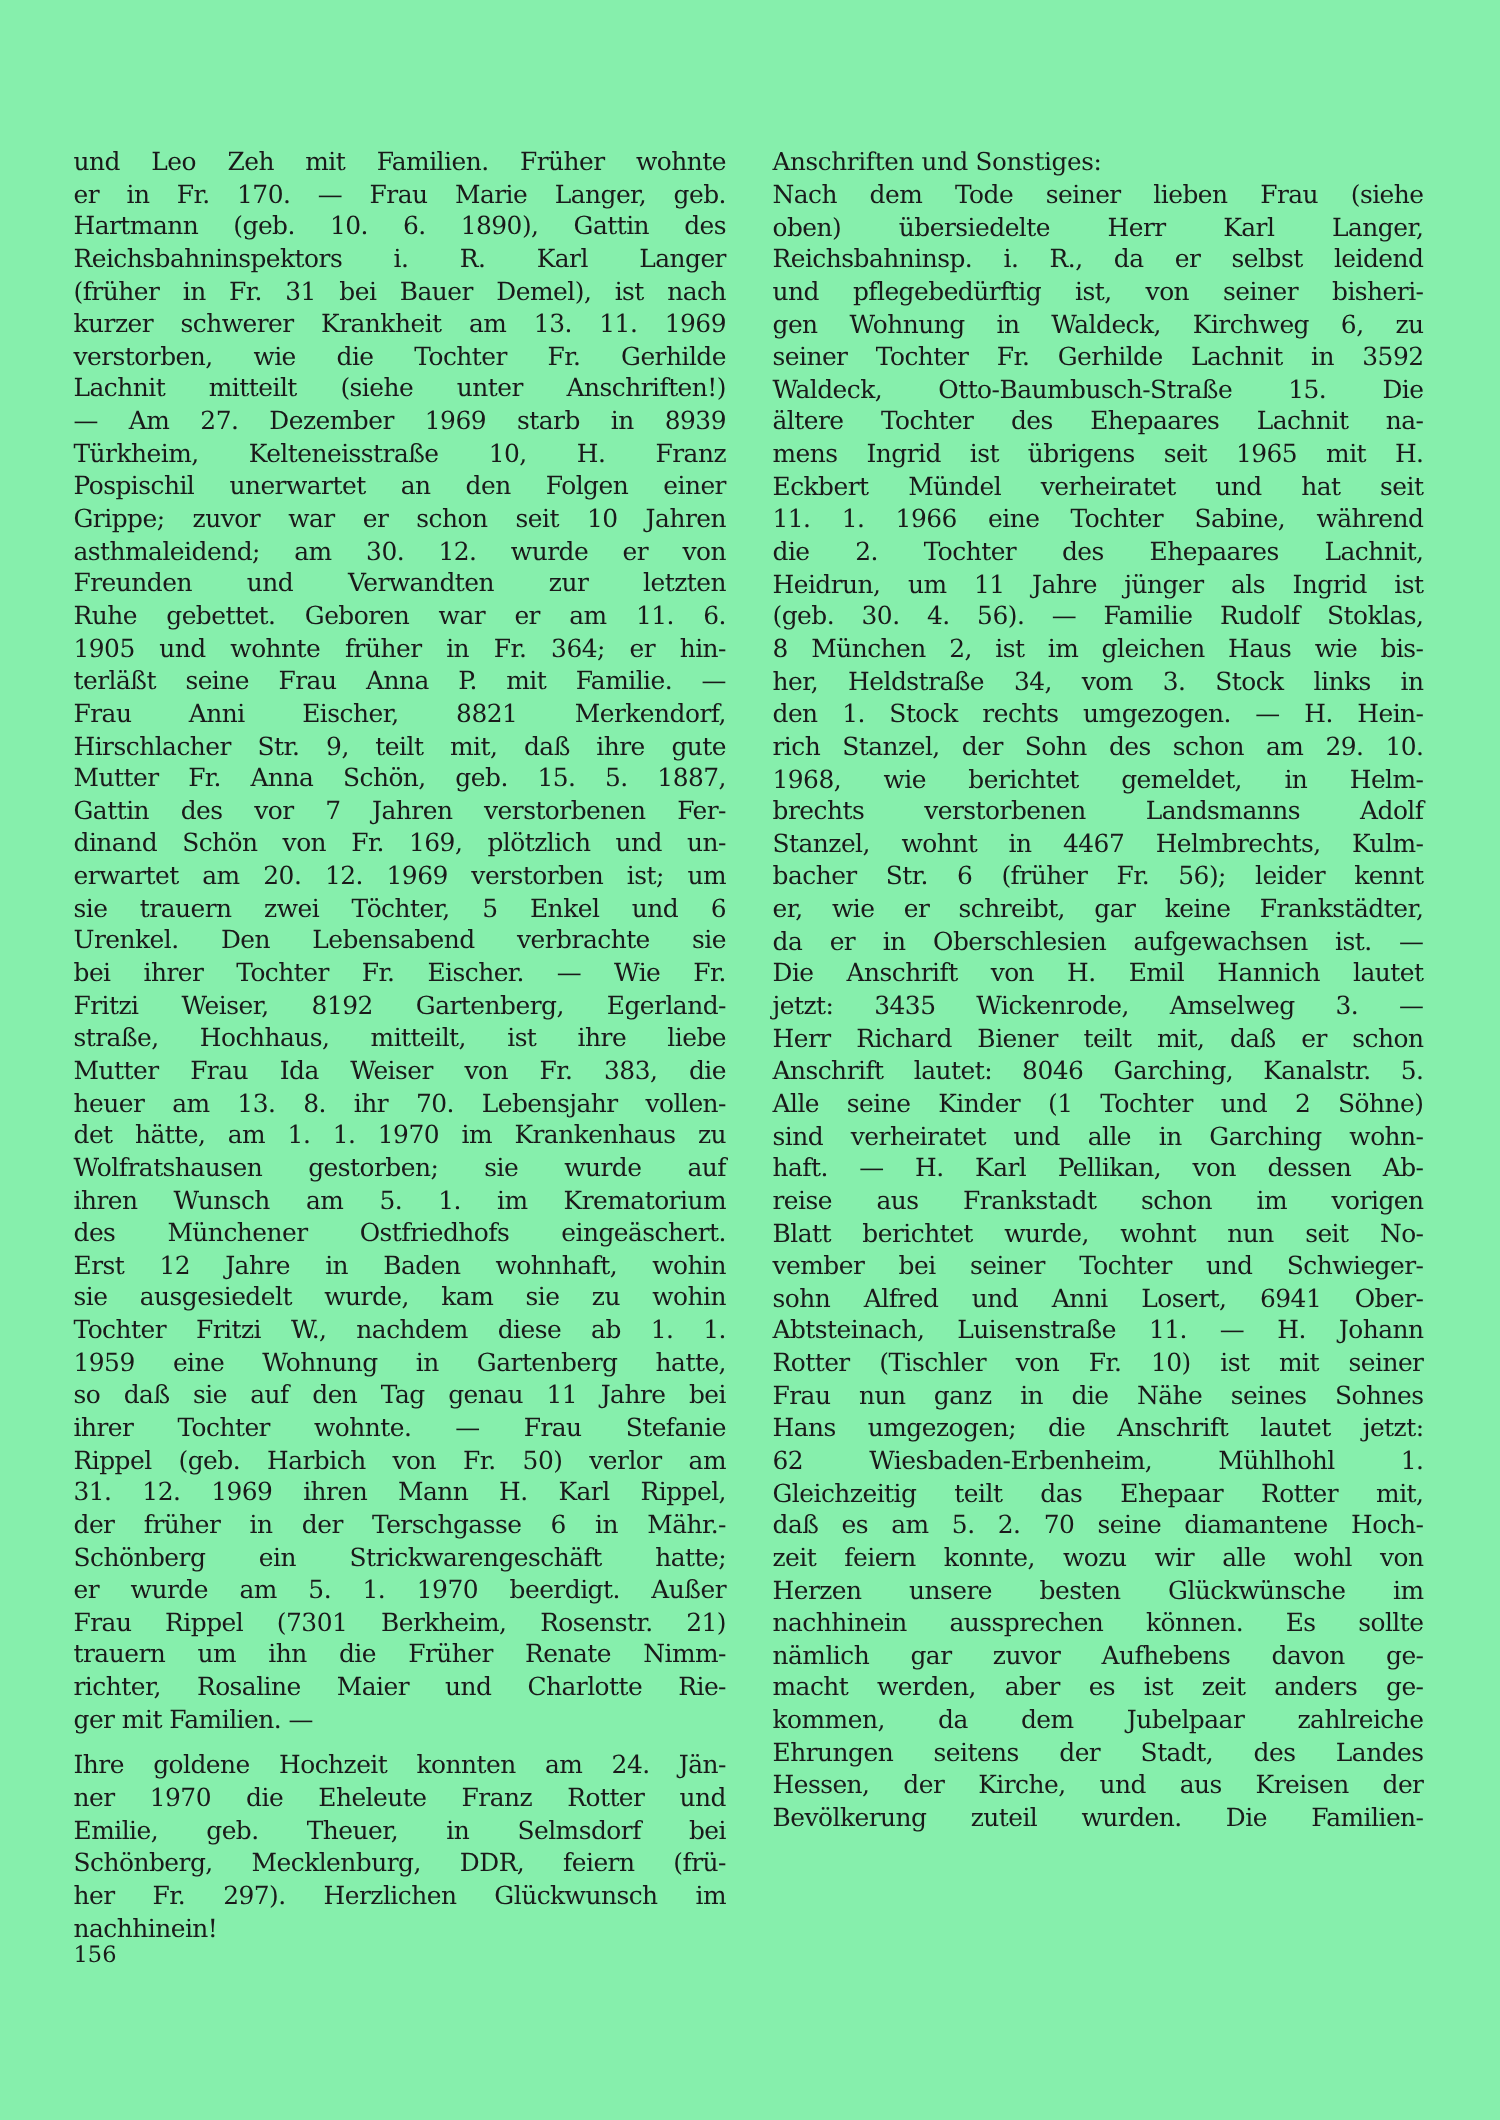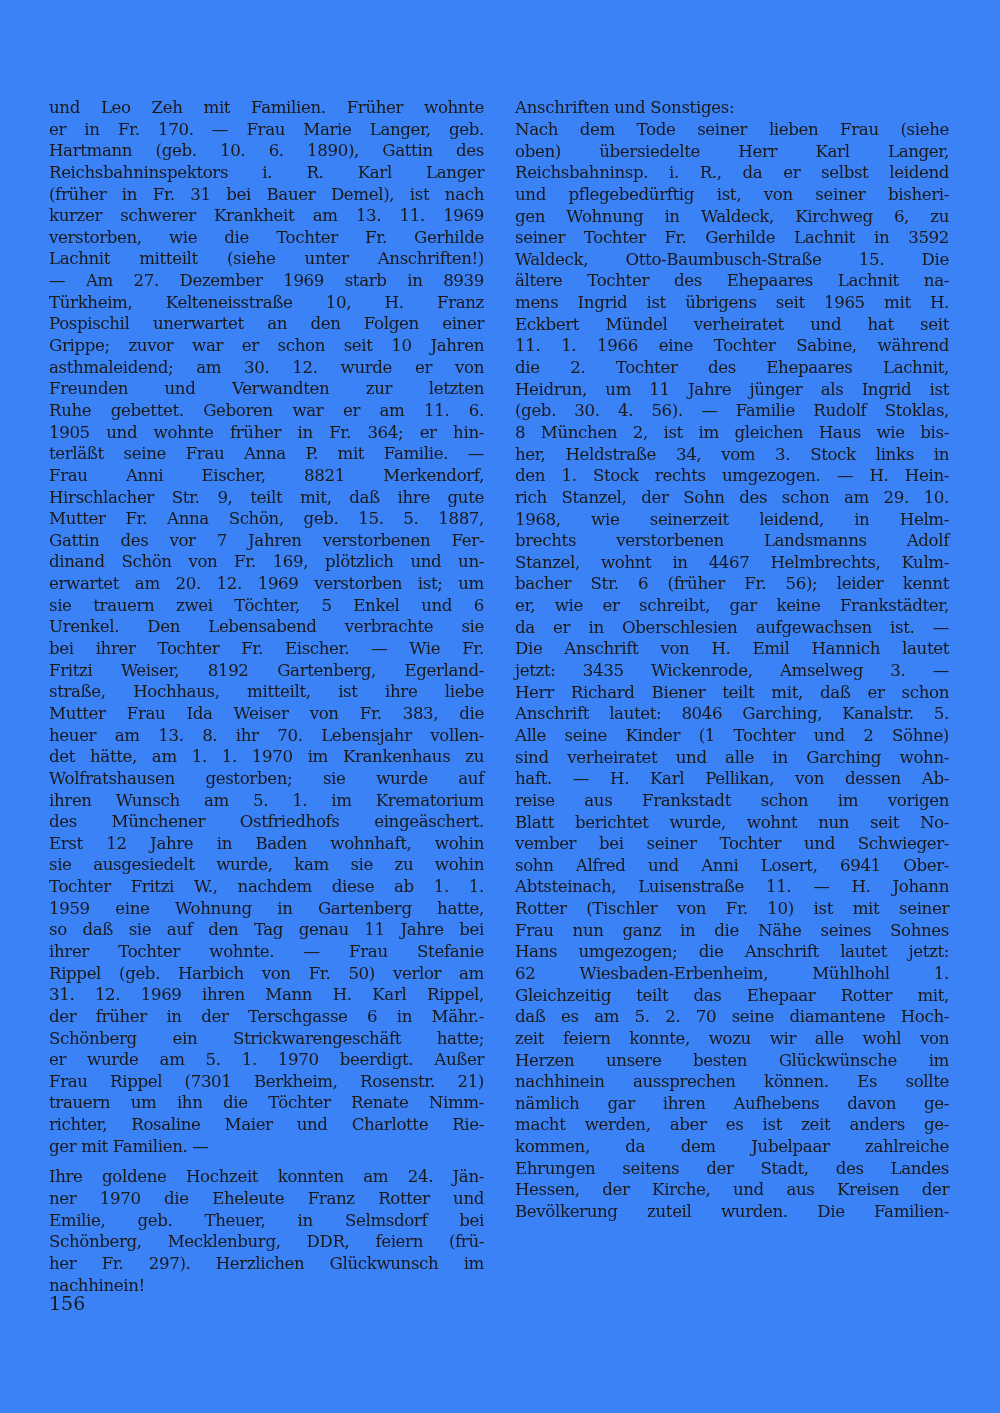--- a/index.html
+++ b/index.html
@@ -1,28 +1,28 @@
 <!DOCTYPE html>
 <html><head>
 <meta charset="utf-8">
 <style>
   html, body { margin:0; padding:0; background:#ffffff; }
   body { width:1000px; height:1413px; position:relative; overflow:hidden;
          font-family:"DejaVu Serif", "Liberation Serif", serif; color:#1a1a1a; }
-  .page { position:absolute; left:0; top:0; width:1000px; height:1413px; background:#3b82f6; }
+  .page { position:absolute; left:0; top:0; width:1000px; height:1413px; background:#86efac; }
   .col { position:absolute; top:97px; }
   .col-left { left:49px; width:435px; }
   .col-right { left:515px; width:434px; }
   .line { height:21.65px; line-height:21.65px; font-size:16.6px; white-space:nowrap;
           text-align:justify; text-align-last:justify; letter-spacing:-0.35px; overflow:visible; }
   .line.last { text-align-last:left; }
   .line b, .heading { font-weight:normal; }
   .heading { height:22px; line-height:22px; font-size:16.4px; letter-spacing:-0.2px; }
   .gap { height:9px; }
-  .pagenum { position:absolute; left:49px; top:1292px; font-size:19px; line-height:22px; }
+  .pagenum { position:absolute; left:49px; top:1292px; font-size:15px; line-height:22px; }
   .seg { display:inline; }
 </style>
 </head>
 <body>
 
 <div class="page">
   <div class="col col-left" id="col-left">
       <div>
         <div class="line"><span class="seg">und Leo Zeh mit Familien. Früher wohnte</span></div>
         <div class="line"><span class="seg">er in Fr. 170. — Frau Marie </span><b class="seg">Langer</b><span class="seg">, geb.</span></div>
@@ -63,21 +63,21 @@
         <div class="line"><span class="seg">Tochter Fritzi W., nachdem diese ab 1. 1.</span></div>
         <div class="line"><span class="seg">1959 eine Wohnung in Gartenberg hatte,</span></div>
         <div class="line"><span class="seg">so daß sie auf den Tag genau 11 Jahre bei</span></div>
         <div class="line"><span class="seg">ihrer Tochter wohnte. — Frau Stefanie</span></div>
         <div class="line"><span class="seg">Rippel (geb. Harbich von Fr. 50) verlor am</span></div>
         <div class="line"><span class="seg">31. 12. 1969 ihren Mann H. Karl </span><b class="seg">Rippel</b><span class="seg">,</span></div>
         <div class="line"><span class="seg">der früher in der Terschgasse 6 in Mähr.-</span></div>
         <div class="line"><span class="seg">Schönberg ein Strickwarengeschäft hatte;</span></div>
         <div class="line"><span class="seg">er wurde am 5. 1. 1970 beerdigt. Außer</span></div>
         <div class="line"><span class="seg">Frau Rippel (7301 Berkheim, Rosenstr. 21)</span></div>
-        <div class="line"><span class="seg">trauern um ihn die Töchter Renate Nimm-</span></div>
+        <div class="line"><span class="seg">trauern um ihn die Früher Renate Nimm-</span></div>
         <div class="line"><span class="seg">richter, Rosaline Maier und Charlotte Rie-</span></div>
         <div class="line last"><span class="seg">ger mit Familien. —</span></div>
       </div>
       <div class="gap"></div>
       <div>
         <div class="line"><b class="seg">Ihre goldene Hochzeit</b><span class="seg"> konnten am 24. Jän-</span></div>
         <div class="line"><span class="seg">ner 1970 die Eheleute Franz </span><b class="seg">Rotter</b><span class="seg"> und</span></div>
         <div class="line"><span class="seg">Emilie, geb. Theuer, in Selmsdorf bei</span></div>
         <div class="line"><span class="seg">Schönberg, Mecklenburg, DDR, feiern (frü-</span></div>
         <div class="line"><span class="seg">her Fr. 297). Herzlichen Glückwunsch im</span></div>
@@ -97,21 +97,21 @@
       <div class="line"><span class="seg">mens Ingrid ist übrigens seit 1965 mit H.</span></div>
       <div class="line"><span class="seg">Eckbert </span><b class="seg">Mündel</b><span class="seg"> verheiratet und hat seit</span></div>
       <div class="line"><span class="seg">11. 1. 1966 eine Tochter Sabine, während</span></div>
       <div class="line"><span class="seg">die 2. Tochter des Ehepaares Lachnit,</span></div>
       <div class="line"><span class="seg">Heidrun, um 11 Jahre jünger als Ingrid ist</span></div>
       <div class="line"><span class="seg">(geb. 30. 4. 56). — Familie Rudolf </span><b class="seg">Stoklas</b><span class="seg">,</span></div>
       <div class="line"><span class="seg">8 München 2, ist im gleichen Haus wie bis-</span></div>
       <div class="line"><span class="seg">her, Heldstraße 34, vom 3. Stock links in</span></div>
       <div class="line"><span class="seg">den 1. Stock rechts umgezogen. — H. Hein-</span></div>
       <div class="line"><span class="seg">rich </span><b class="seg">Stanzel</b><span class="seg">, der Sohn des schon am 29. 10.</span></div>
-      <div class="line"><span class="seg">1968, wie seinerzeit leidend, in Helm-</span></div>
+      <div class="line"><span class="seg">1968, wie berichtet gemeldet, in Helm-</span></div>
       <div class="line"><span class="seg">brechts verstorbenen Landsmanns Adolf</span></div>
       <div class="line"><span class="seg">Stanzel, wohnt in 4467 Helmbrechts, Kulm-</span></div>
       <div class="line"><span class="seg">bacher Str. 6 (früher Fr. 56); leider kennt</span></div>
       <div class="line"><span class="seg">er, wie er schreibt, gar keine Frankstädter,</span></div>
       <div class="line"><span class="seg">da er in Oberschlesien aufgewachsen ist. —</span></div>
       <div class="line"><span class="seg">Die Anschrift von H. Emil </span><b class="seg">Hannich</b><span class="seg"> lautet</span></div>
       <div class="line"><span class="seg">jetzt: 3435 Wickenrode, Amselweg 3. —</span></div>
       <div class="line"><span class="seg">Herr Richard </span><b class="seg">Biener</b><span class="seg"> teilt mit, daß er schon</span></div>
       <div class="line"><span class="seg">Anschrift lautet: 8046 Garching, Kanalstr. 5.</span></div>
       <div class="line"><span class="seg">Alle seine Kinder (1 Tochter und 2 Söhne)</span></div>
@@ -124,21 +124,21 @@
       <div class="line"><span class="seg">Abtsteinach, Luisenstraße 11. — H. Johann</span></div>
       <div class="line"><b class="seg">Rotter</b><span class="seg"> (Tischler von Fr. 10) ist mit seiner</span></div>
       <div class="line"><span class="seg">Frau nun ganz in die Nähe seines Sohnes</span></div>
       <div class="line"><span class="seg">Hans umgezogen; die Anschrift lautet jetzt:</span></div>
       <div class="line"><span class="seg">62 Wiesbaden-Erbenheim, Mühlhohl 1.</span></div>
       <div class="line"><span class="seg">Gleichzeitig teilt das Ehepaar Rotter mit,</span></div>
       <div class="line"><span class="seg">daß es am 5. 2. 70 seine </span><b class="seg">diamantene Hoch-</b></div>
       <div class="line"><b class="seg">zeit</b><span class="seg"> feiern konnte, wozu wir alle wohl von</span></div>
       <div class="line"><span class="seg">Herzen unsere besten Glückwünsche im</span></div>
       <div class="line"><span class="seg">nachhinein aussprechen können. Es sollte</span></div>
-      <div class="line"><span class="seg">nämlich gar ihren Aufhebens davon ge-</span></div>
+      <div class="line"><span class="seg">nämlich gar zuvor Aufhebens davon ge-</span></div>
       <div class="line"><span class="seg">macht werden, aber es ist zeit anders ge-</span></div>
       <div class="line"><span class="seg">kommen, da dem Jubelpaar zahlreiche</span></div>
       <div class="line"><span class="seg">Ehrungen seitens der Stadt, des Landes</span></div>
       <div class="line"><span class="seg">Hessen, der Kirche, und aus Kreisen der</span></div>
       <div class="line"><span class="seg">Bevölkerung zuteil wurden. Die Familien-</span></div>
     </div>
   <div class="pagenum">156</div>
 </div>
 
 </body></html>

